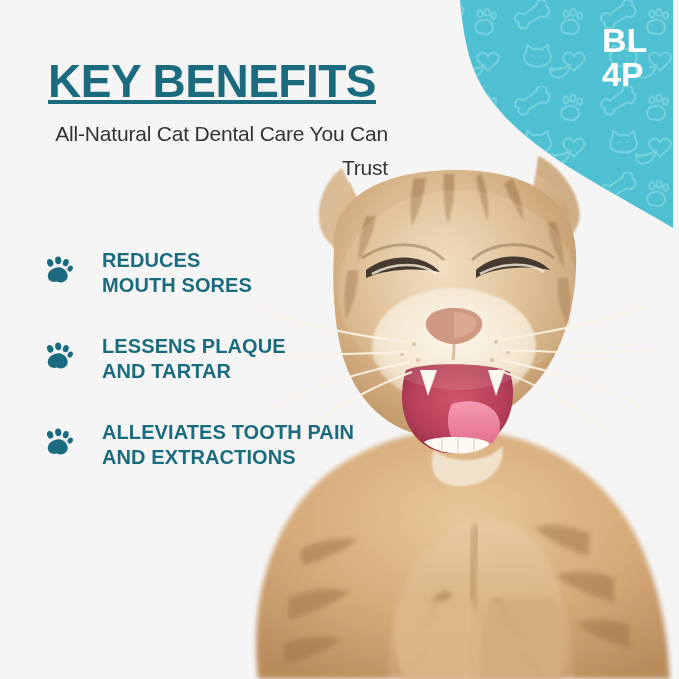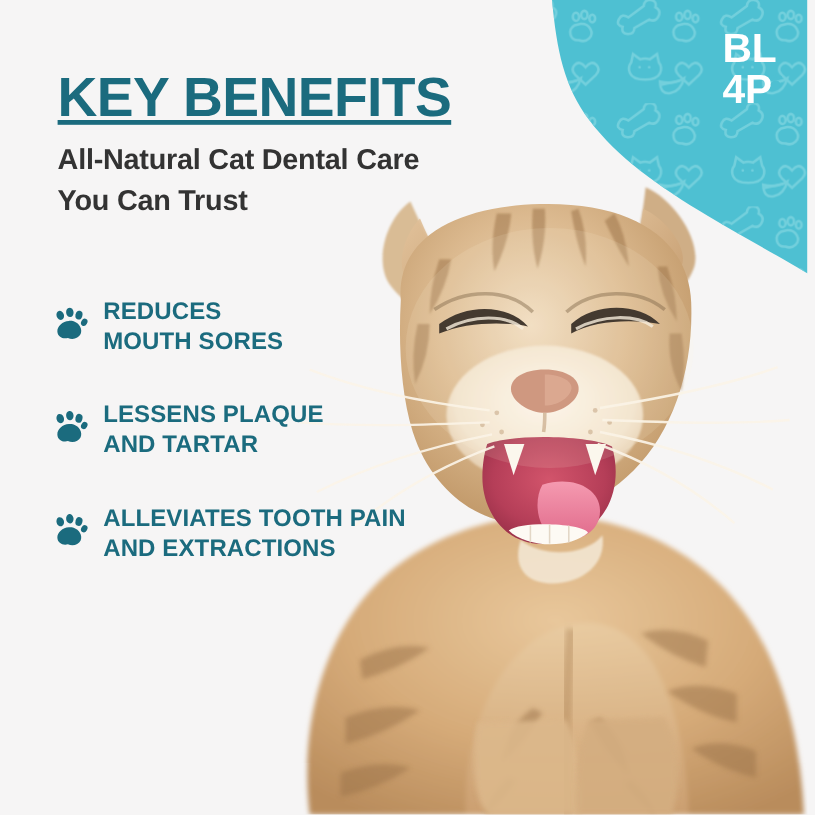--- a/index.html
+++ b/index.html
@@ -70,25 +70,26 @@
     white-space: nowrap;
     text-decoration: underline;
   }
 
   .subhead {
     position: absolute;
     left: 48px;
     top: 117px;
     margin: 0;
     width: 340px;
-    font-size: 24px;
+    font-size: 21px;
     line-height: 34px;
-    font-weight: bold;
+    font-weight: normal;
     letter-spacing: -0.2px;
     color: #333333;
+    text-align: right;
   }
 
   .benefits {
     position: absolute;
     left: 0;
     top: 248px;
     width: 420px;
     margin: 0;
     padding: 0;
     list-style: none;
@@ -113,20 +114,21 @@
 
   .benefit-text {
     display: block;
     font-size: 20px;
     line-height: 25px;
     font-weight: bold;
     letter-spacing: 0.1px;
     color: #1b6b7e;
     text-transform: uppercase;
     white-space: pre-line;
+    margin-left: 16px;
   }
 
   
   .cat-layer {
     position: absolute;
     left: 238px;
     top: 120px;
     width: 441px;
     height: 559px;
     z-index: 4;

